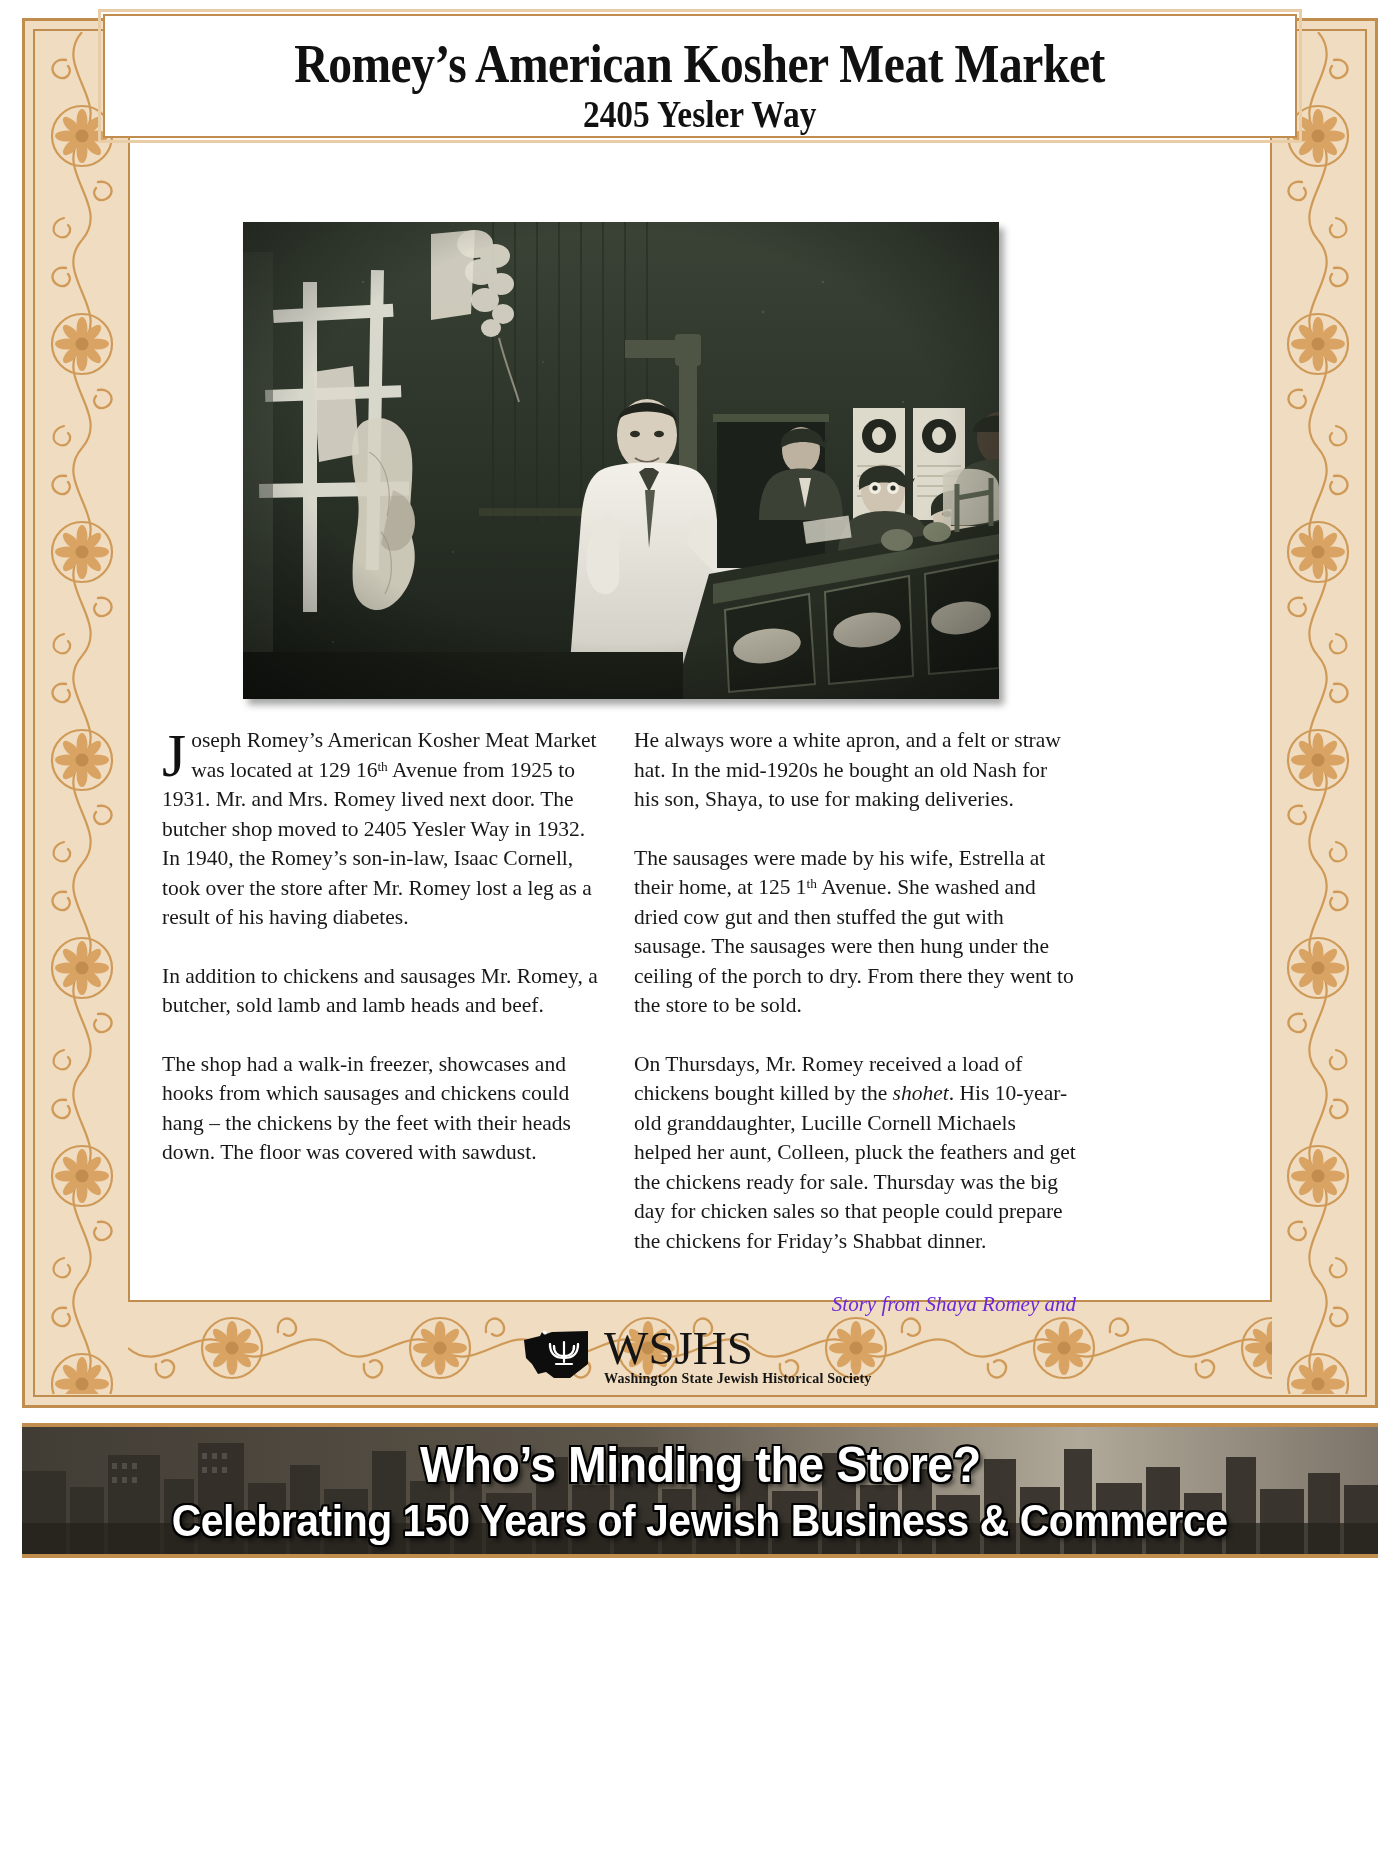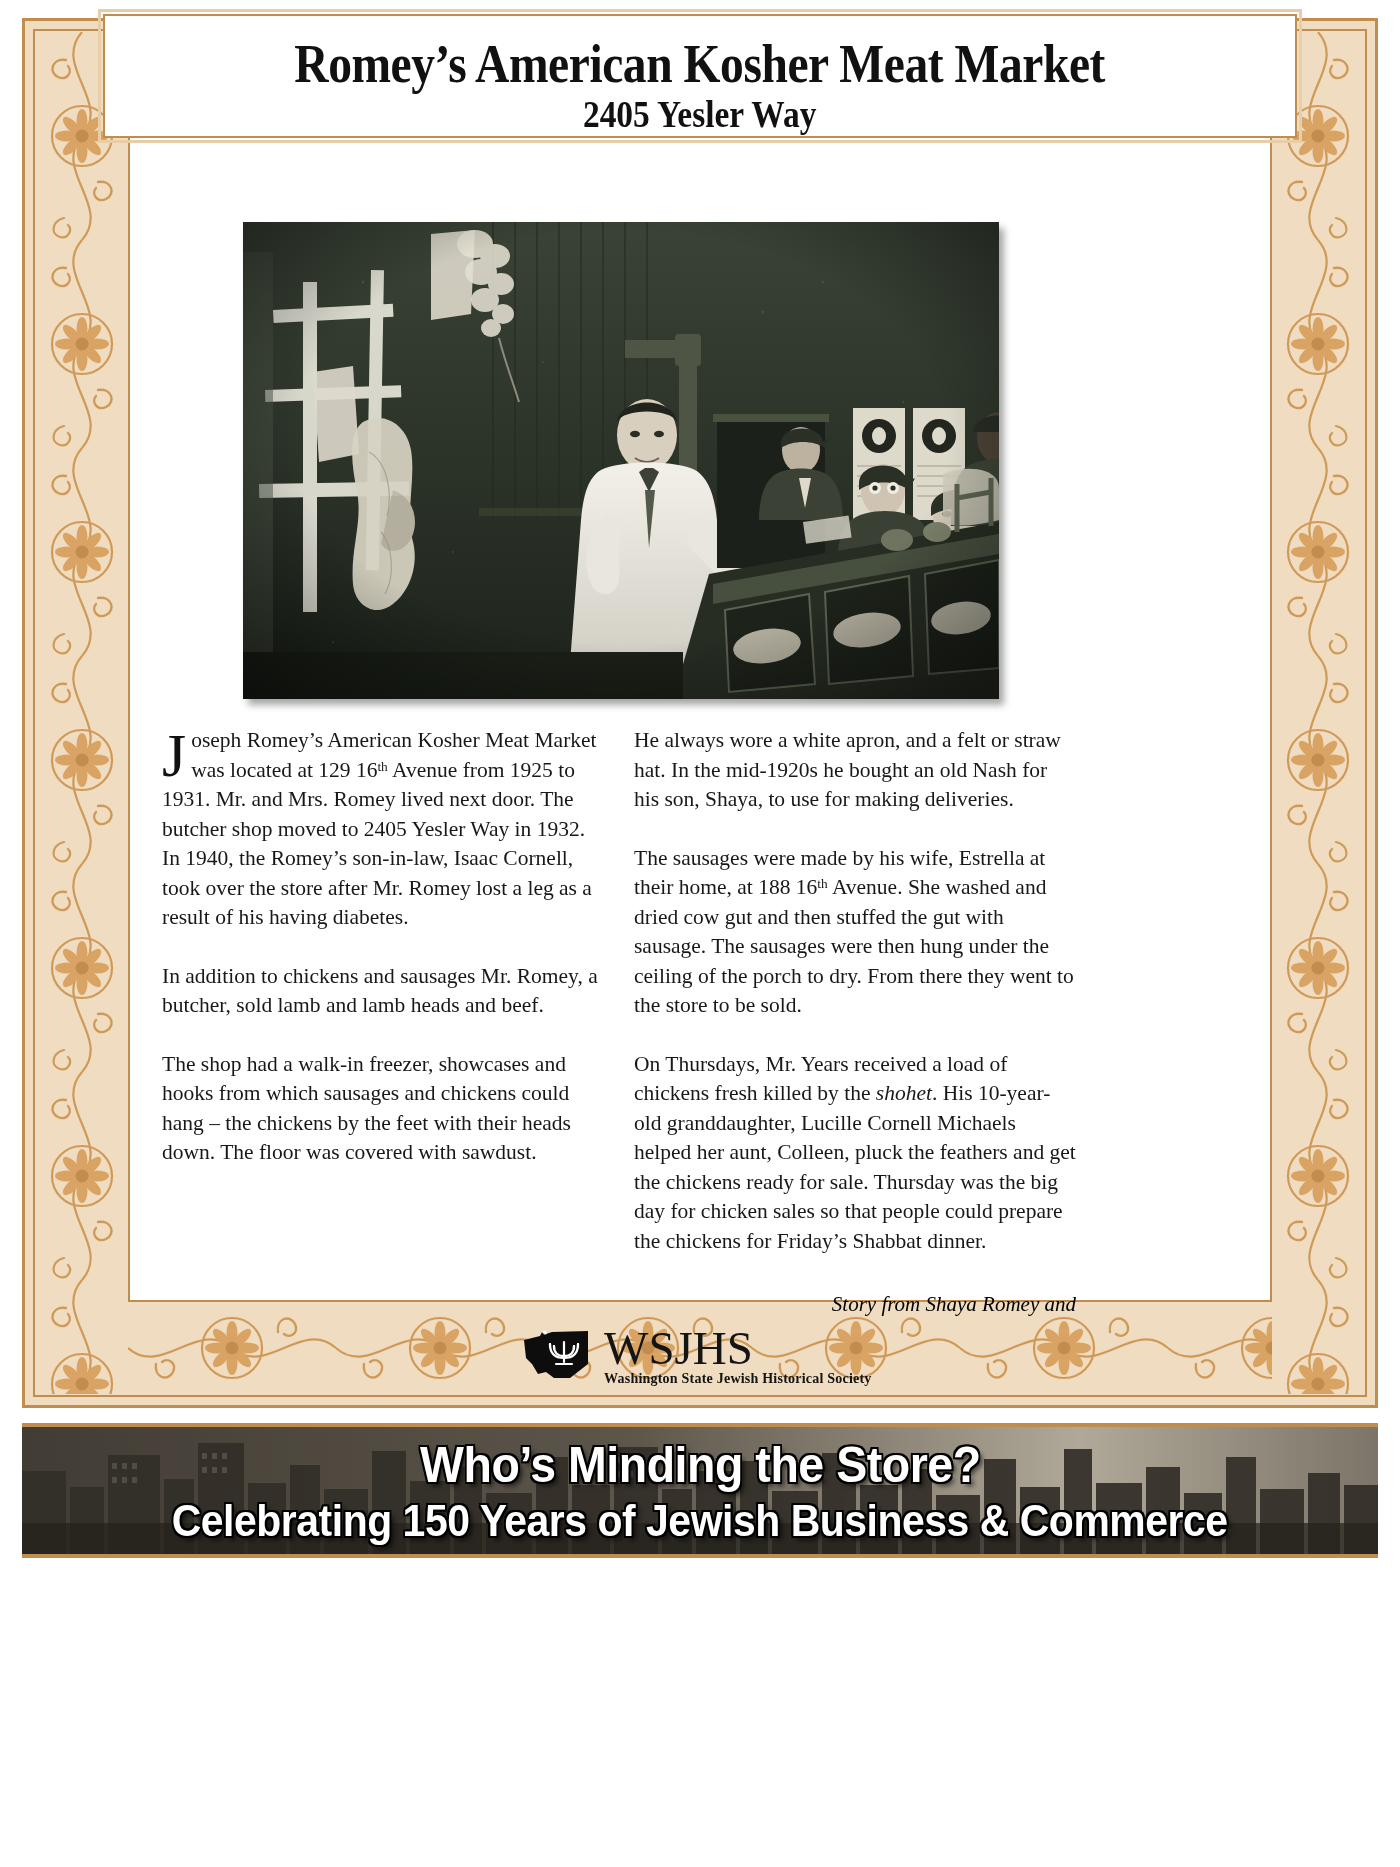--- a/index.html
+++ b/index.html
@@ -150,21 +150,21 @@
     vertical-align: 0.42em;
     line-height: 0;
   }
 
   .attribution {
     margin-top: 34px;
     text-align: right;
     font-style: italic;
     font-size: 21px;
     line-height: 28px;
-    color: #000000;
+    color: #6d28d9;
   }
 
   
   .logo-row {
     position: absolute;
     left: 0;
     right: 0;
     bottom: 12px;
     height: 74px;
     display: flex;
@@ -531,23 +531,23 @@
         <div class="col">
           <p class="dropcap-para"><span class="dropcap">J</span><span>oseph Romey’s American Kosher Meat Market was located at 129 16</span><sup class="ord">th</sup><span> Avenue from 1925 to 1931. Mr. and Mrs. Romey lived next door. The butcher shop moved to 2405 Yesler Way in 1932. In 1940, the Romey’s son-in-law, Isaac Cornell, took over the store after Mr. Romey lost a leg as a result of his having diabetes.</span></p>
 
           <p>In addition to chickens and sausages Mr. Romey, a butcher, sold lamb and lamb heads and beef.</p>
           <p>The shop had a walk-in freezer, showcases and hooks from which sausages and chickens could hang – the chickens by the feet with their heads down. The floor was covered with sawdust.</p>
         </div>
 
         <div class="col">
           <p>He always wore a white apron, and a felt or straw hat. In the mid-1920s he bought an old Nash for his son, Shaya, to use for making deliveries.</p>
 
-          <p><span>The sausages were made by his wife, Estrella at their home, at 188 16</span><sup class="ord">th</sup><span> Avenue. She washed and dried cow gut and then stuffed the gut with sausage. The sausages were then hung under the ceiling of the porch to dry. From there they went to the store to be sold.</span></p>
-
-          <p><span>On Thursdays, Mr. Years received a load of chickens fresh killed by the </span><em>shohet</em><span>. His 10-year-old granddaughter, Lucille Cornell Michaels helped her aunt, Colleen, pluck the feathers and get the chickens ready for sale. Thursday was the big day for chicken sales so that people could prepare the chickens for Friday’s Shabbat dinner.</span></p>
+          <p><span>The sausages were made by his wife, Estrella at their home, at 125 1</span><sup class="ord">th</sup><span> Avenue. She washed and dried cow gut and then stuffed the gut with sausage. The sausages were then hung under the ceiling of the porch to dry. From there they went to the store to be sold.</span></p>
+
+          <p><span>On Thursdays, Mr. Romey received a load of chickens bought killed by the </span><em>shohet</em><span>. His 10-year-old granddaughter, Lucille Cornell Michaels helped her aunt, Colleen, pluck the feathers and get the chickens ready for sale. Thursday was the big day for chicken sales so that people could prepare the chickens for Friday’s Shabbat dinner.</span></p>
 
           <div class="attribution">
             <div>Story from Shaya Romey and</div>
           </div>
         </div>
 
       </div>
     </div>
 
     <div class="logo-row">

